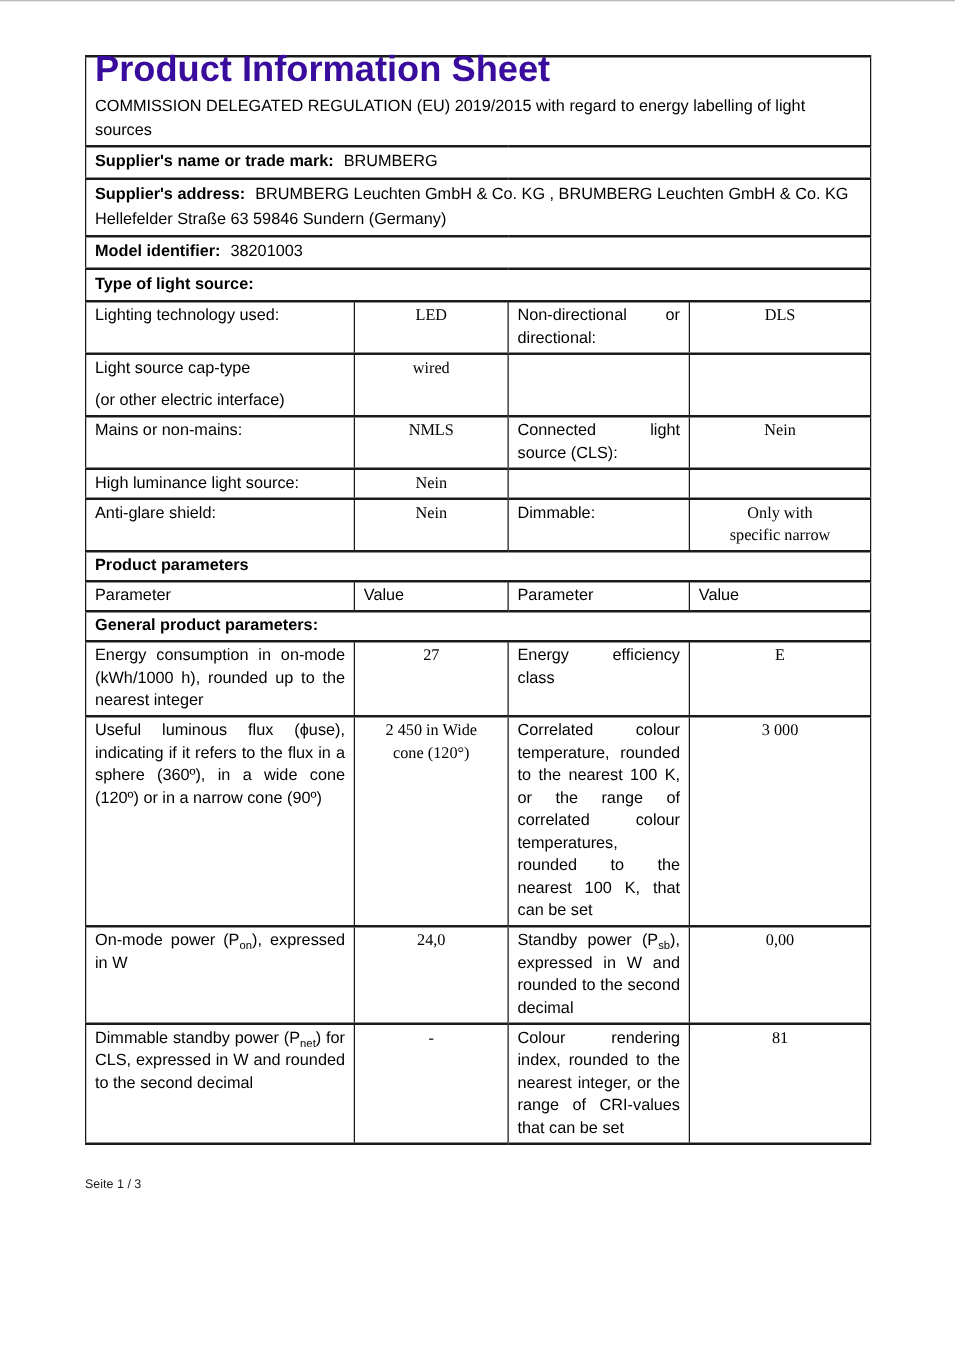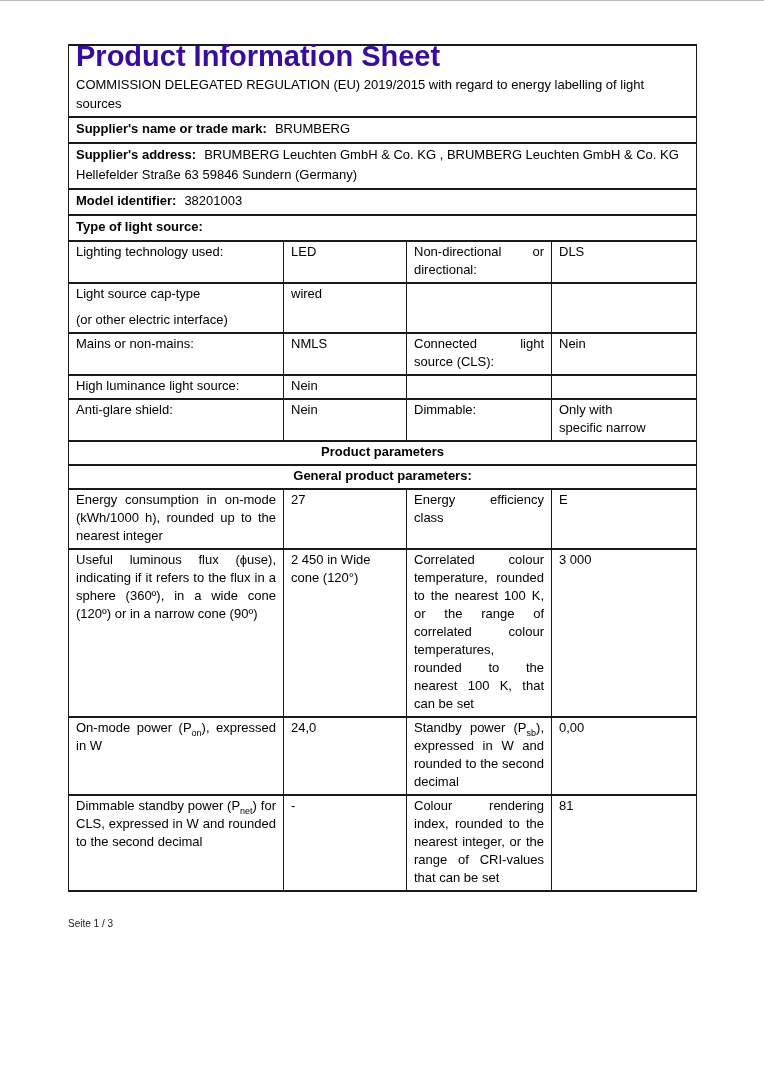--- a/index.html
+++ b/index.html
@@ -40,26 +40,26 @@
   }
   .doc-subtitle { margin: 0; line-height: 19px; }
 
   
   td.kv-cell { padding: 3px 8px 6px 8px; line-height: 20px; margin-top: 29px; }
   .kv-label { font-weight: bold; }
   .kv-value { padding-left: 8px; }
 
   
   td.c-par { text-align: justify; }
-  td.c-val { white-space: pre-line; }
+  td.c-val { text-align: center; white-space: pre-line; font-family: Liberation Serif, serif; }
   .par-line2 { margin-top: 8px; }
 
   
   td.band {
-    text-align: center;
+    text-align: left;
     font-weight: bold;
     padding: 1px 4px 2px 4px;
     margin-left: 10px;
   }
   td.col-head { padding: 2px 8px 3px 8px; }
 
   sub { font-size: 9px; line-height: 0; }
 
   .footer {
     width: 628px;
@@ -144,20 +144,26 @@
       <td class="c-val">Nein</td>
       <td class="c-par">Dimmable:</td>
       <td class="c-val">Only with
 specific narrow</td>
     </tr>
 
     <tr>
       <td colspan="4" class="band">Product parameters</td>
     </tr>
 
+    <tr>
+      <td class="col-head">Parameter</td>
+      <td class="col-head">Value</td>
+      <td class="col-head">Parameter</td>
+      <td class="col-head">Value</td>
+    </tr>
 
     <tr>
       <td colspan="4" class="band">General product parameters:</td>
     </tr>
 
     <tr>
       <td class="c-par">Energy consumption in on-mode (kWh/1000 h), rounded up to the nearest integer</td>
       <td class="c-val">27</td>
       <td class="c-par">Energy efficiency class</td>
       <td class="c-val">E</td>

